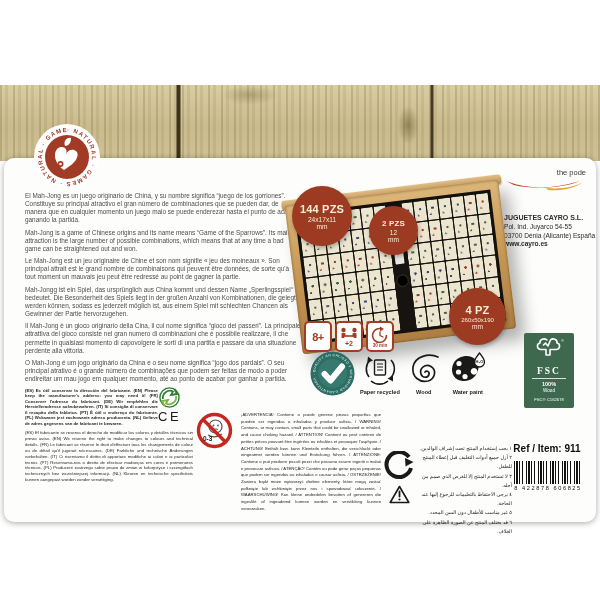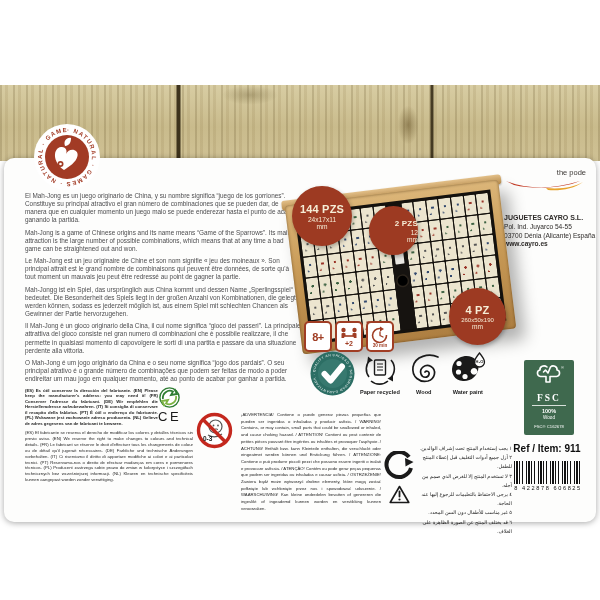--- a/index.html
+++ b/index.html
@@ -57,42 +57,42 @@
   .divider .hole{position:absolute;left:3px;top:72px;width:10px;height:10px;border-radius:50%;
                  background:#000;box-shadow:0 0 0 1.5px #2b241c;}
 
   
   .size-badge{border-radius:50%;background:#9d3a22;color:#f6edd6;text-align:center;
       display:flex;flex-direction:column;justify-content:center;box-shadow:1px 2px 4px rgba(0,0,0,.3);z-index:6;}
   .size-badge .t{font-weight:bold;font-size:11px;letter-spacing:.2px;}
   .size-badge .d{font-size:6.6px;margin-top:1px;}
   .size-badge .u{font-size:6.6px;}
   #b144{left:292px;top:186px;width:60px;height:60px;}
-  #b2{left:369px;top:206px;width:49px;height:49px;align-items:flex-end;}
+  #b2{left:369px;top:206px;width:49px;height:49px;}
   #b2 .t{font-size:8px;}
   #b1{left:449px;top:288px;width:57px;height:57px;}
   #b1 .d{font-size:6px;}
 
   
   #specs{left:304px;top:321px;display:flex;gap:3px;z-index:6;}
   .spec{width:24px;height:27px;border:2px solid #a03d24;border-radius:5px;background:#fff;
         display:flex;align-items:center;justify-content:center;color:#a03d24;}
   #age-badge span{font-weight:bold;font-size:11px;letter-spacing:-.5px;}
 
   
   #quality{left:310px;top:351px;width:45px;height:45px;}
 
   
   #eco{left:360px;top:351px;display:flex;gap:7px;align-items:flex-end;}
   .eco-item{display:flex;flex-direction:column;align-items:center;}
   .eco-item .lbl{font-weight:bold;font-size:5.6px;color:#1c1c1c;margin-top:1px;white-space:nowrap;}
 
   
   #fsc{left:524px;top:333px;width:50px;height:75px;background:#3f694e;border-radius:2px;
-       color:#fff;text-align:center;padding-top:4px;box-sizing:border-box;margin-top:27px;}
+       color:#fff;text-align:center;padding-top:4px;box-sizing:border-box;}
   #fsc .acr{font-family:"Liberation Serif", serif;font-weight:bold;font-size:9.5px;letter-spacing:2px;margin-top:-1px;}
   #fsc .sep{width:34px;height:1px;background:rgba(255,255,255,.8);margin:2px auto;}
   #fsc .pct{font-size:5.5px;font-weight:bold;}
   #fsc .mat{font-size:4.6px;margin-top:1px;}
   #fsc .code{font-size:4.2px;margin-top:4px;}
 
   
   .fine{color:#1f1f1f;font-size:4.3px;text-align:justify;}
   #fine1{left:25px;top:388px;width:133px;line-height:5.45px;font-weight:bold;}
   #fine2{left:25px;top:430px;width:168px;line-height:5.9px;}

